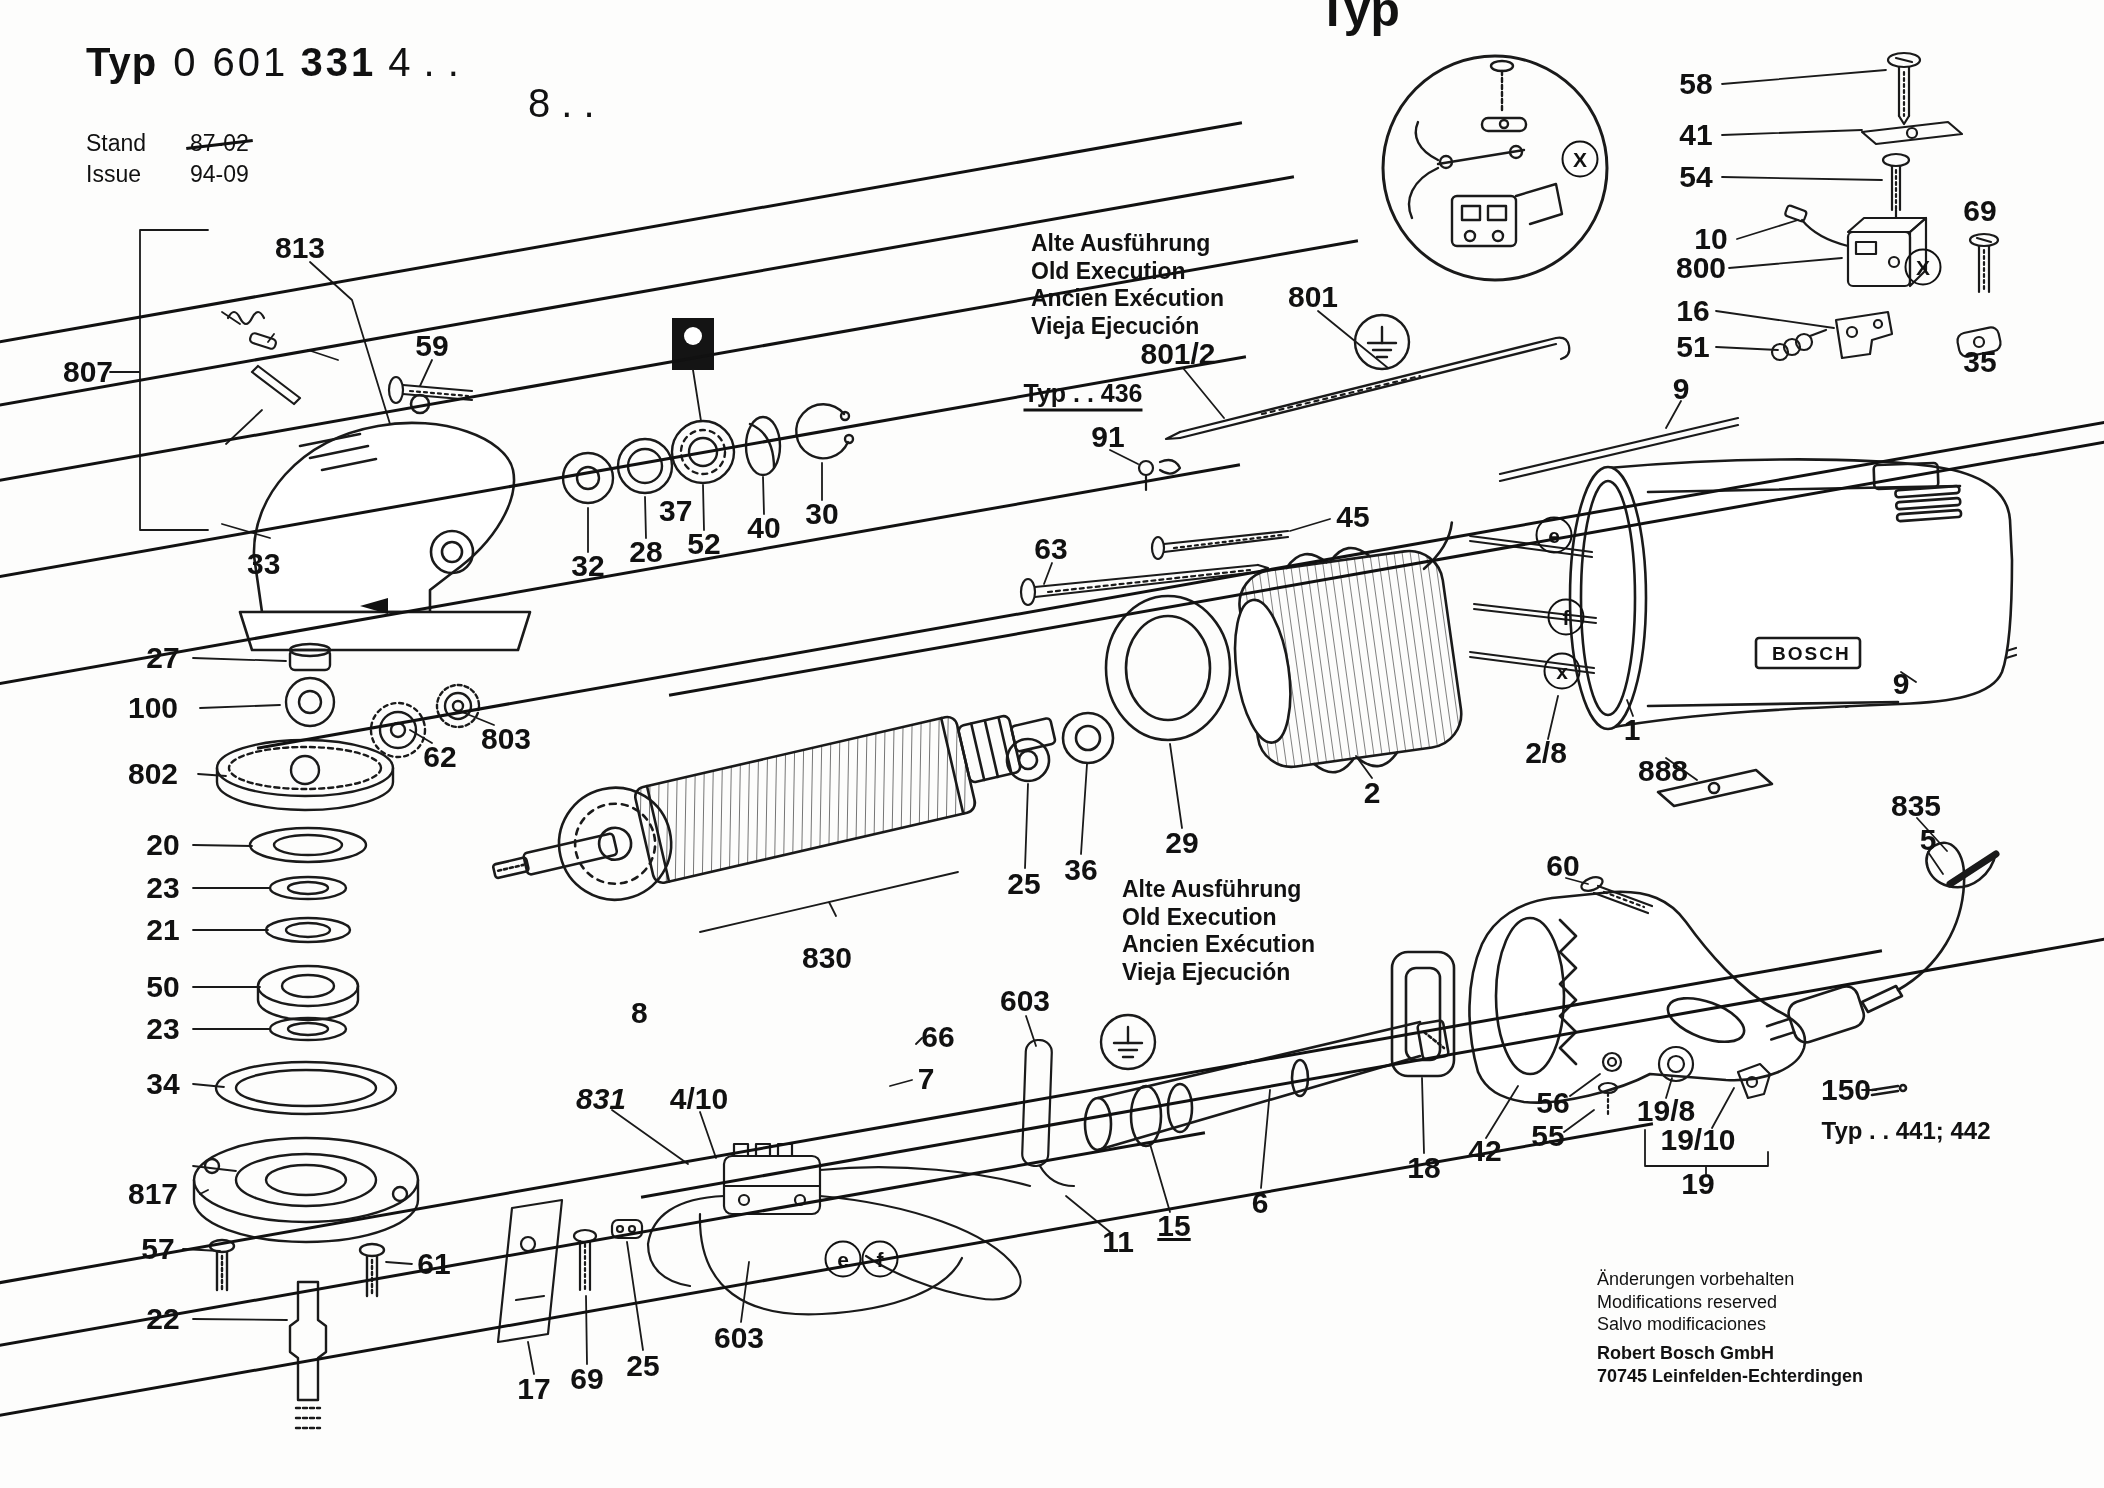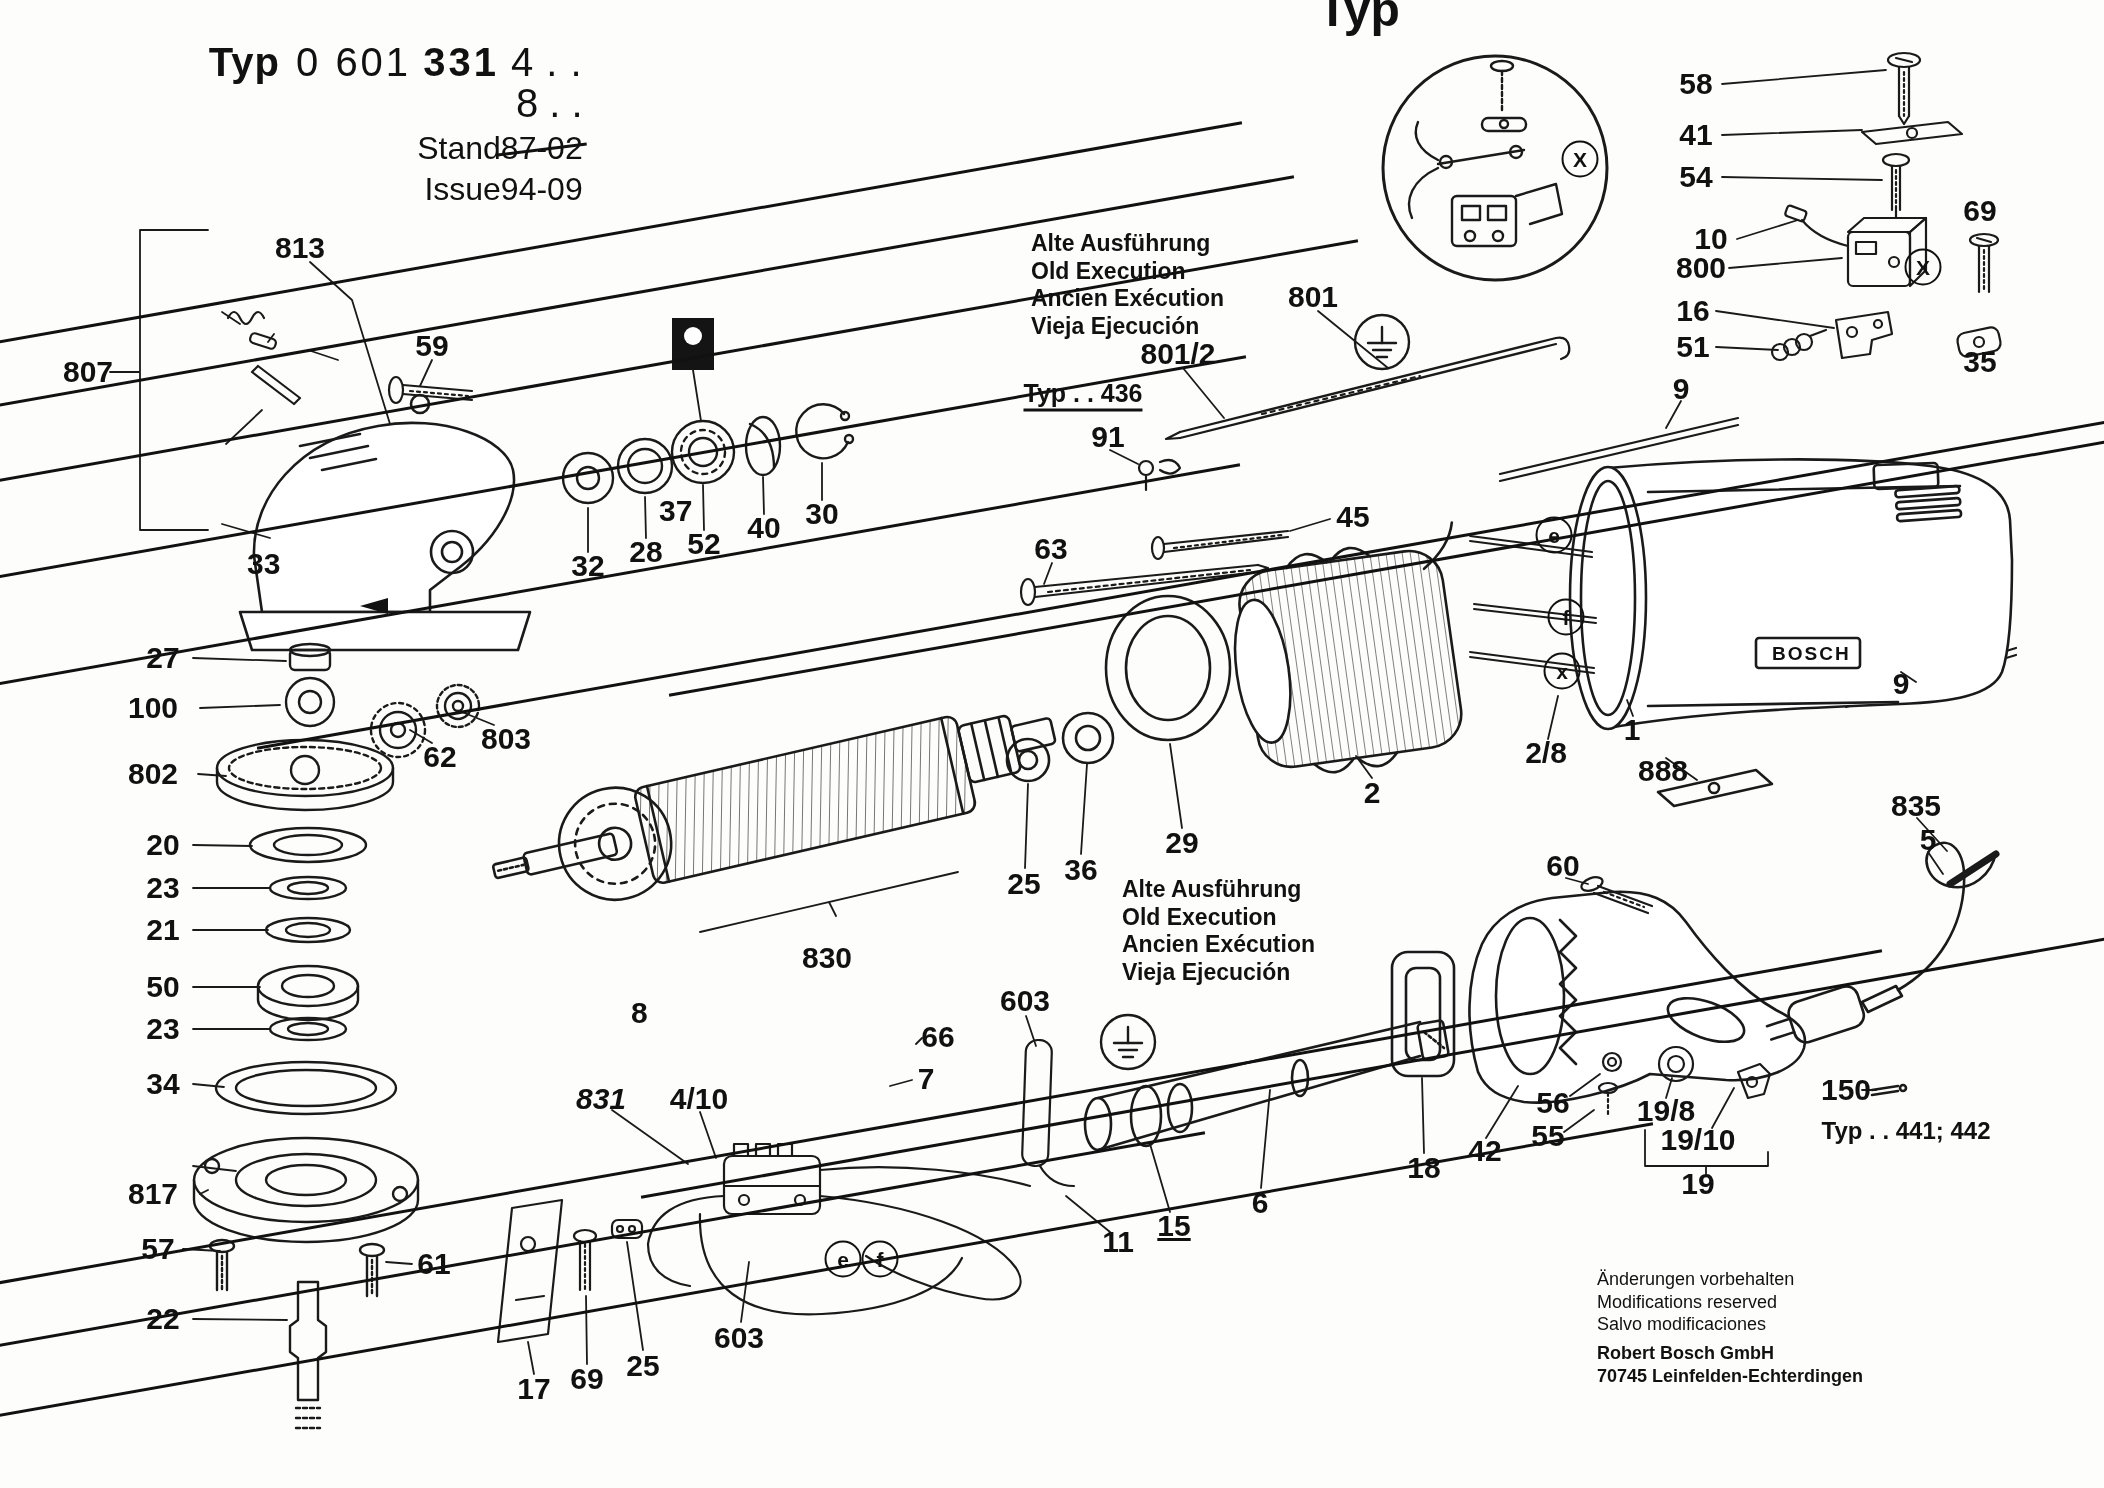--- a/index.html
+++ b/index.html
@@ -5,28 +5,28 @@
   * { margin:0; padding:0; box-sizing:border-box; }
   html,body { background:#ffffff; }
   .canvas {
     position:relative; width:2104px; height:1488px;
     background:#fdfdfc; overflow:hidden;
     font-family:"Liberation Sans", sans-serif; color:#111;
   }
   .svg-layer { position:absolute; left:0; top:0; width:2104px; height:1488px; }
 
   
-  .header { position:absolute; left:74px; top:40px;text-align:right; }
+  .header { position:absolute; left:86px; top:40px; }
   .typ-line { font-size:40px; letter-spacing:1px; white-space:nowrap; }
   .typ-label { font-weight:700; margin-right:16px; }
   .typ-num { letter-spacing:3px; }
   .typ-num-bold { font-weight:700; letter-spacing:3px; }
   .typ-var { margin-left:12px; }
   .typ-line2 { font-size:40px; margin-left:442px; margin-top:-4px; }
-  .meta-line { font-size:32px; margin-top:4px; white-space:nowrap; }
+  .meta-line { font-size:23px; margin-top:4px; white-space:nowrap; }
   .meta-label { display:inline-block; width:104px; }
   .strike-inline { position:relative; display:inline-block; }
   .strike-inline::after { content:""; position:absolute; left:-4px; right:-4px; top:48%;
     border-top:3.5px solid #111; transform:rotate(-7deg); }
 
   .top-fragment { position:absolute; left:1318px; top:-18px; font-size:48px; font-weight:700; }
 
   
   #callout-layer { position:absolute; left:0; top:0; width:100%; height:100%; }
   .callout { position:absolute; transform:translate(-50%,-50%); font-weight:700;

